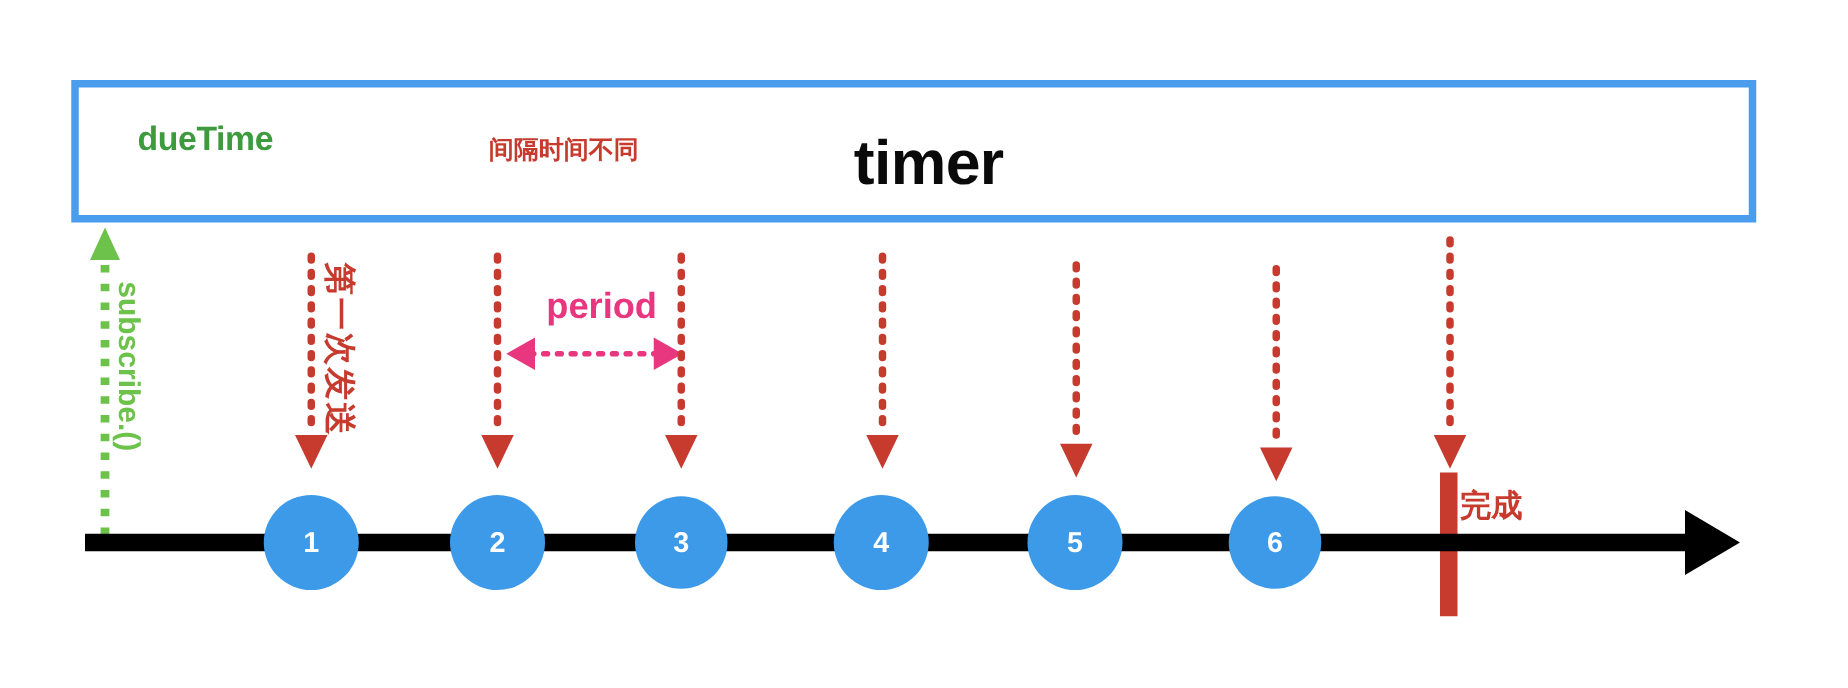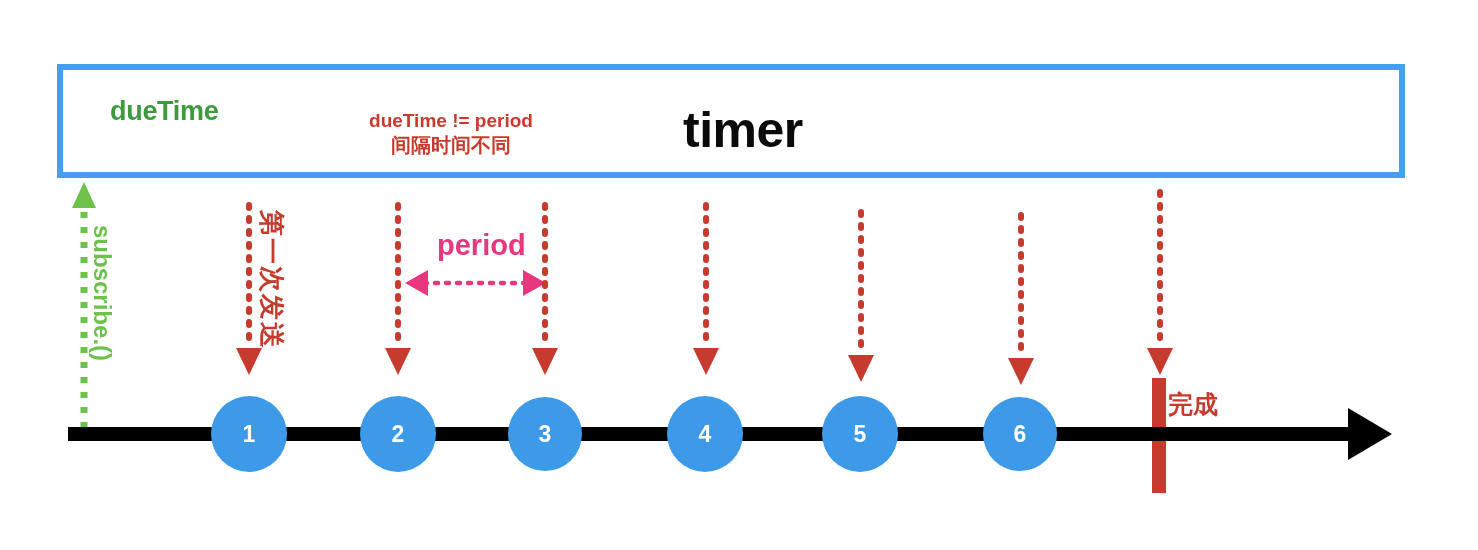--- a/index.html
+++ b/index.html
@@ -193,21 +193,20 @@
     </g>
   </svg>
 
   <div class="html-layer">
 
     <div class="abs header-box"></div>
 
     <div class="abs lbl-duetime">dueTime</div>
 
     <div class="abs lbl-neq">
-      <div>dueTime != period</div>
       <div class="cn">间隔时间不同</div>
     </div>
 
     <div class="abs lbl-title">timer</div>
 
     <div class="abs lbl-period">period</div>
 
     <div class="abs vlabel lbl-subscribe">subscribe.()</div>
 
     <div class="abs vlabel lbl-firstsend">第一次发送</div>

